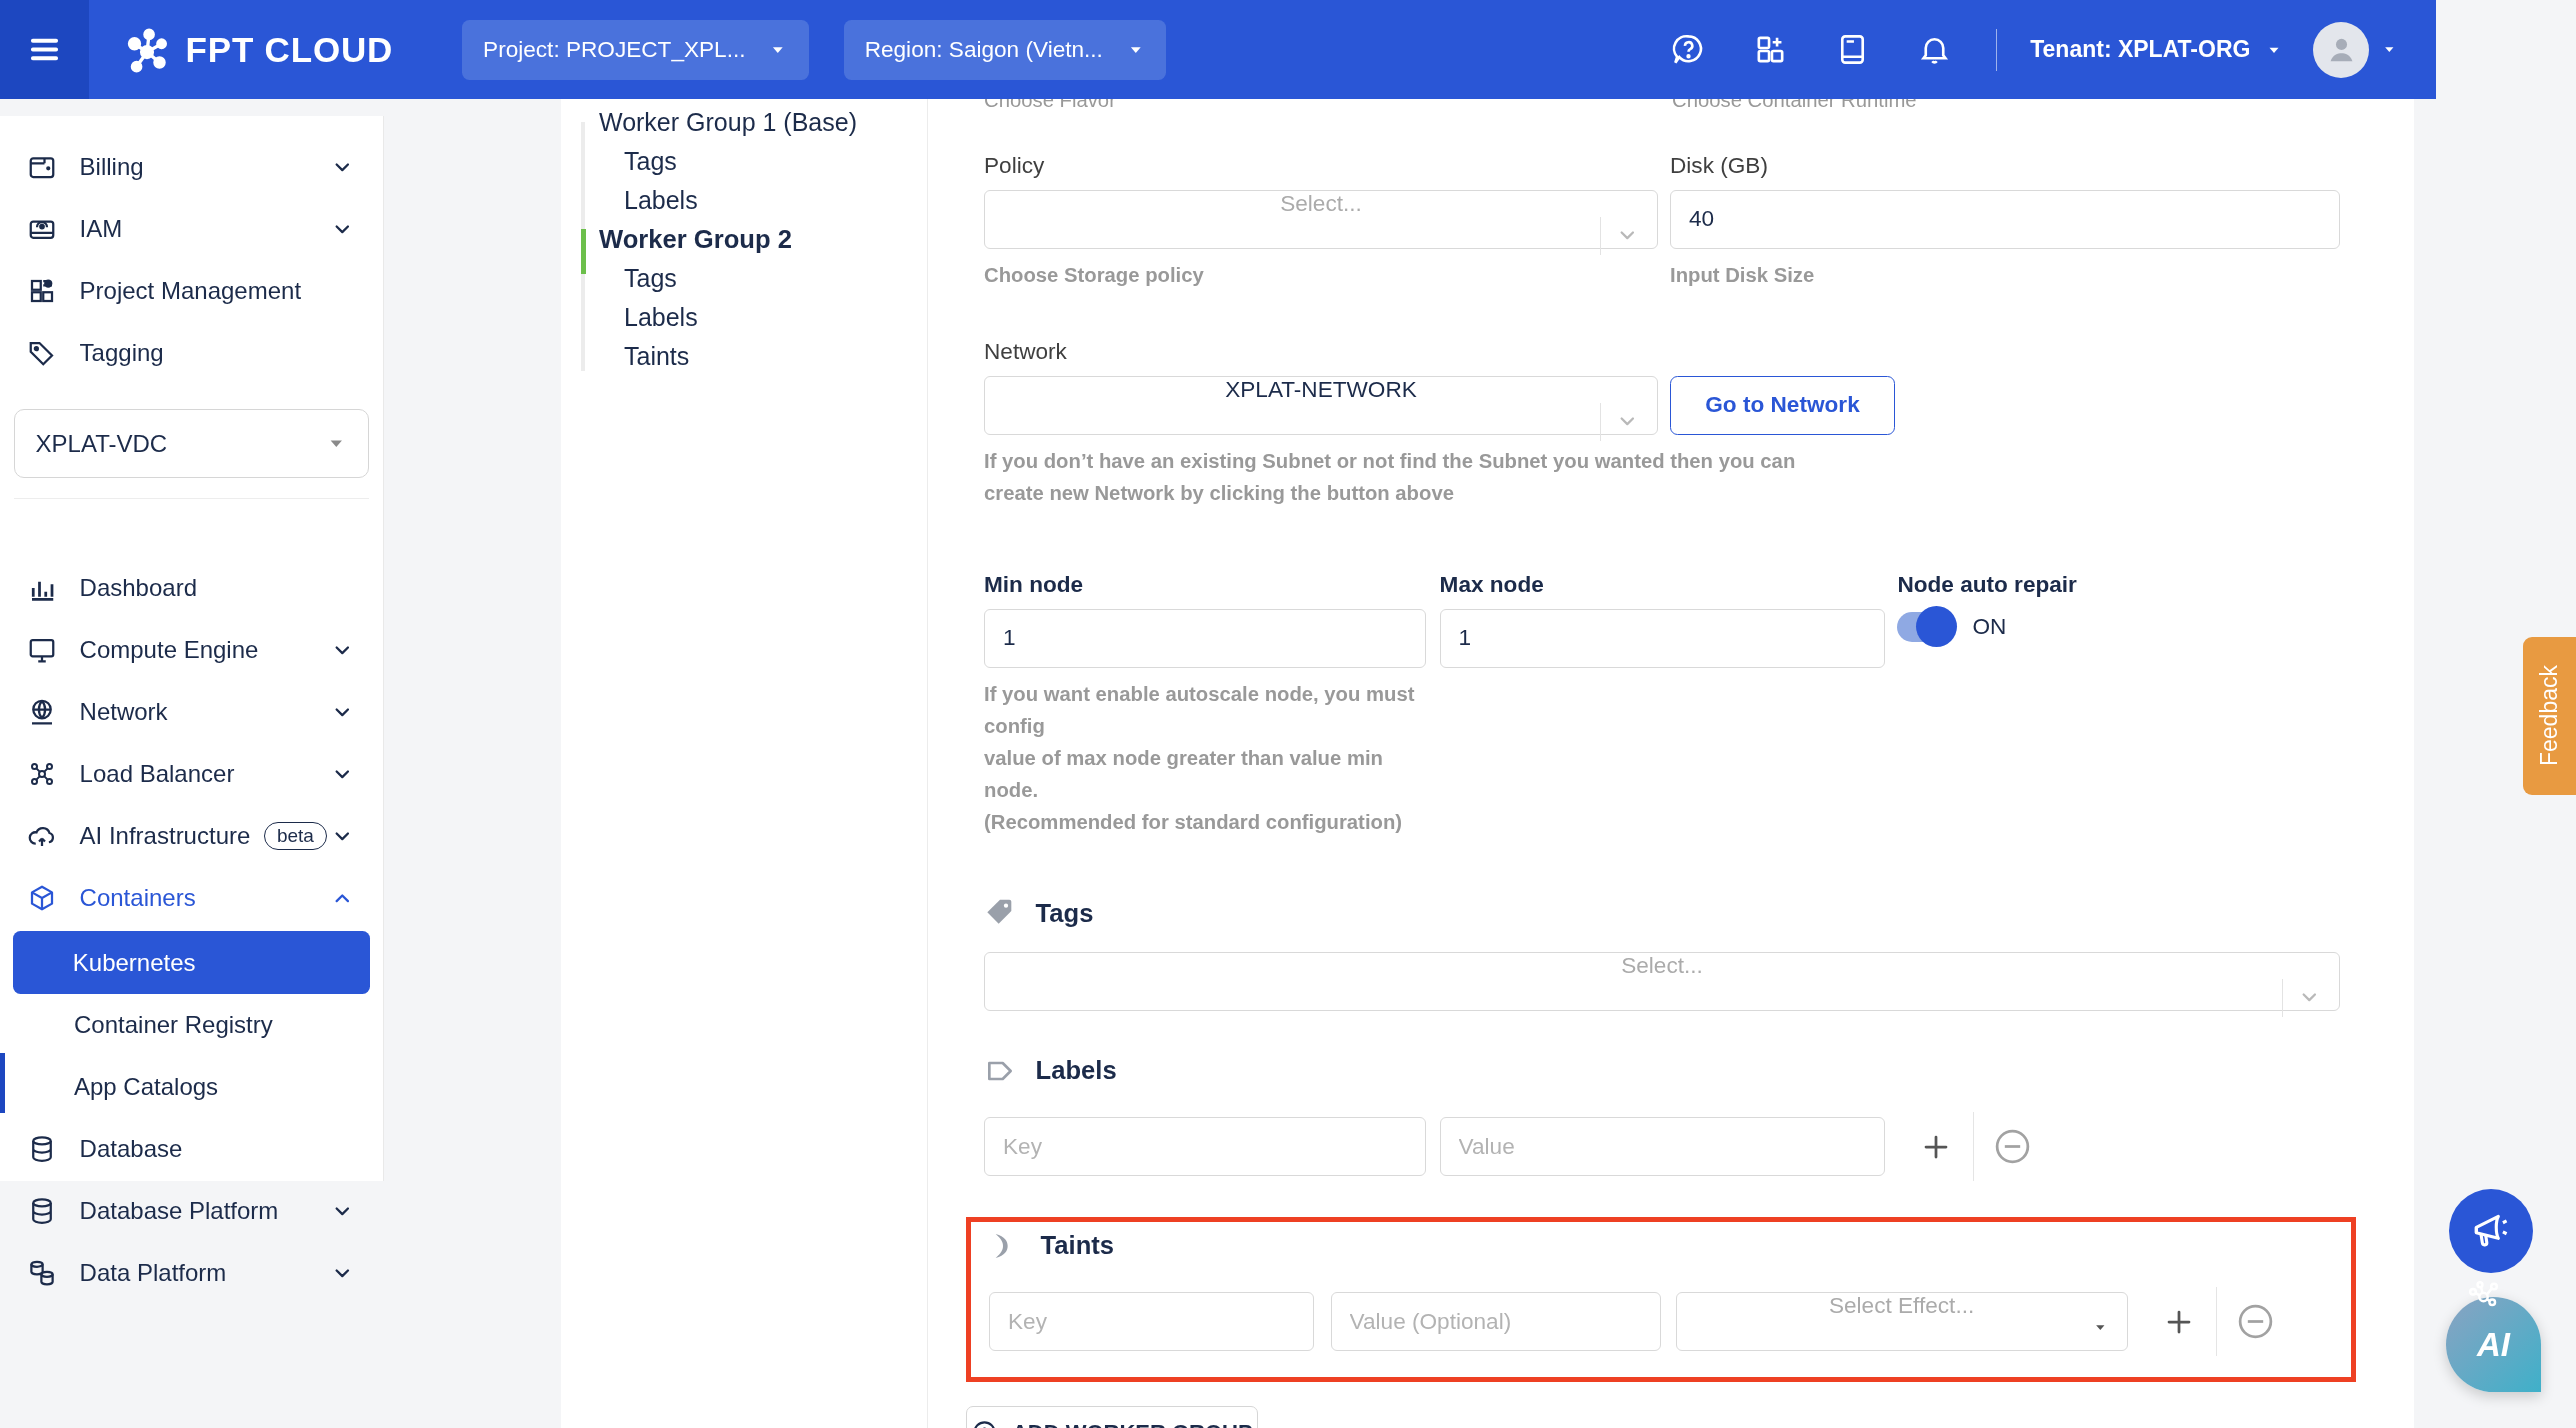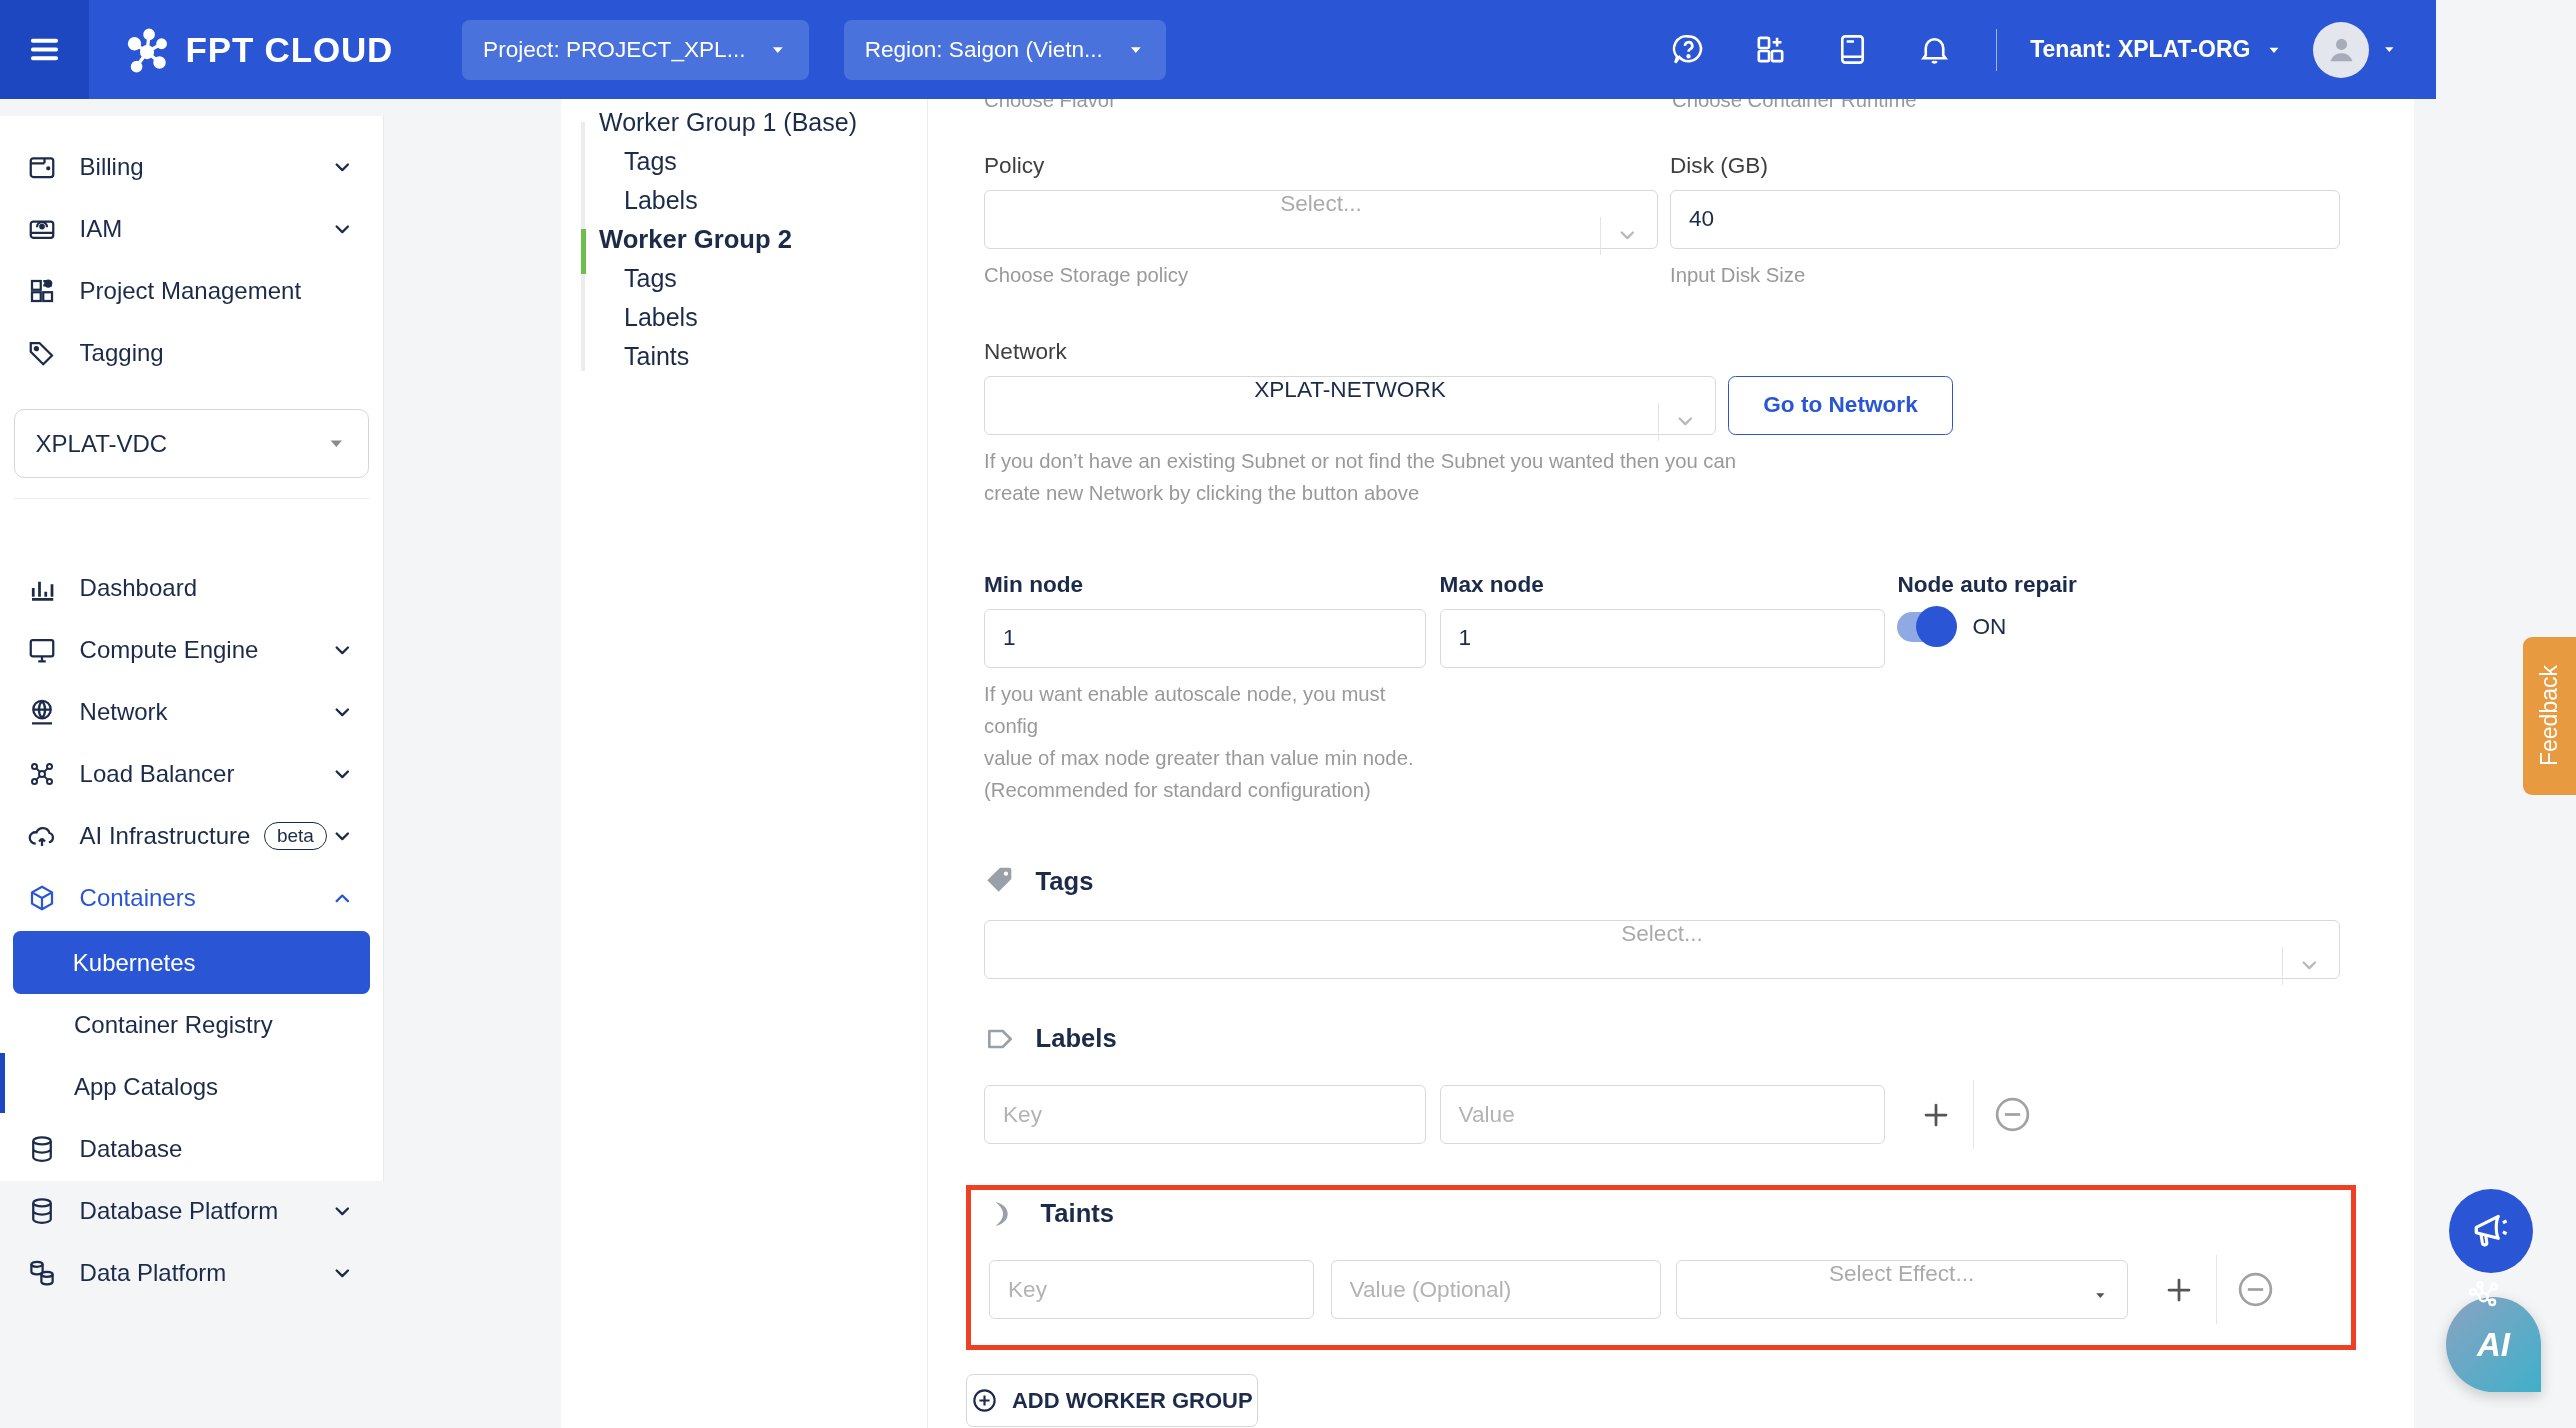--- a/index.html
+++ b/index.html
@@ -67,27 +67,27 @@
   .f-label{display:block;font-size:22.6px;color:#3f3f3f;font-weight:500;margin-bottom:10.5px;}
   .f-label.bold{color:var(--sidebar-text);font-weight:700;}
   .control{height:59px;border:1.5px solid #d9d9d9;border-radius:6px;background:#fff;display:flex;align-items:center;
     padding:0 18px;font-size:22.6px;color:var(--sidebar-text);width:100%;}
   input.control::placeholder{color:#b3b3b3;}
   .sel{cursor:pointer;flex-direction:column;}
   .sel .ph{color:#ababab;}
   .sel .sel-right{margin-left:auto;display:flex;align-items:center;height:100%;}
   .sel .sel-div{width:1.5px;height:38px;background:#e3e3e3;margin-right:15px;}
   .sel .sel-chev{width:22.6px;height:22.6px;color:#b9b9b9;}
-  .hint{font-size:20.3px;color:var(--hint);margin-top:10.5px;line-height:32px;}
+  .hint{font-size:20.3px;color:var(--hint);margin-top:10.5px;line-height:32px;font-weight:bold;}
   .row{display:flex;}
   .r1{margin-top:54px;}
   .col-l{width:674px;margin-right:12px;}
   .col-r{width:670px;}
   .net-row{margin-top:48px;}
-  .net-sel{width:732px;margin-right:12px;}
+  .net-sel{width:674px;margin-right:12px;}
   .btn-outline{height:59px;width:225px;border:1.5px solid var(--primary);border-radius:7.5px;background:#fff;
     color:var(--primary);font-size:22.6px;font-weight:600;display:flex;align-items:center;justify-content:center;cursor:pointer;}
   .mm-row{margin-top:63px;display:flex;}
   .mm-col1{width:442px;margin-right:13.6px;}
   .mm-col2{width:445px;}
   .repair{margin-left:12.8px;}
   .toggle-line{display:flex;align-items:center;margin-top:13.6px;}
   .toggle{position:relative;width:54px;height:30px;background:var(--toggle-track);border-radius:15px;cursor:pointer;}
   .toggle .knob{position:absolute;right:-6px;top:-5.3px;width:41px;height:41px;border-radius:50%;background:var(--primary);}
   .toggle-state{font-size:22.6px;margin-left:21px;color:var(--sidebar-text);}

